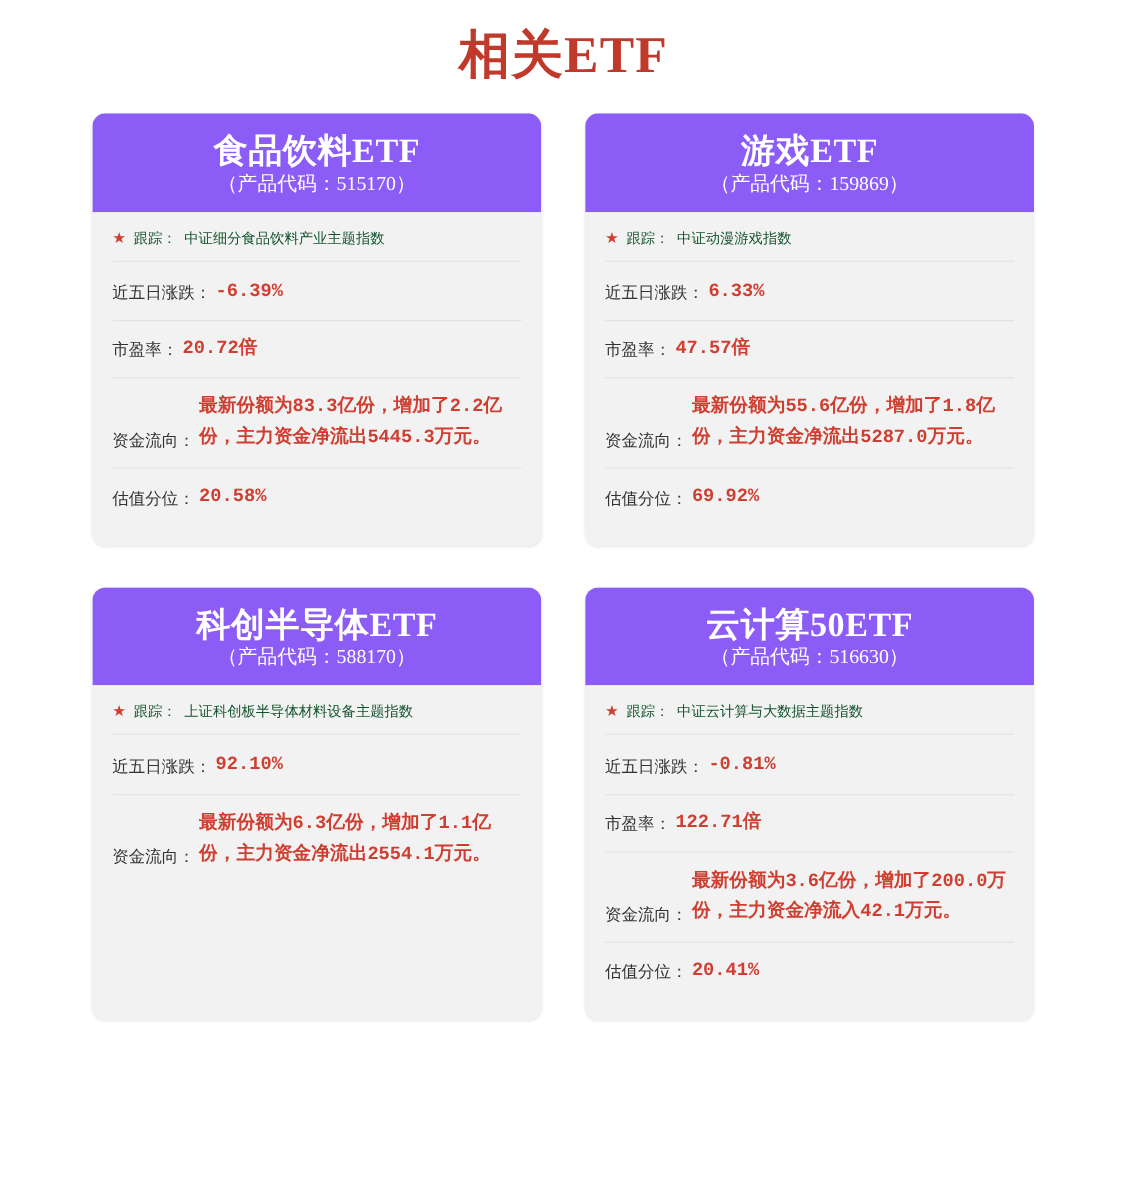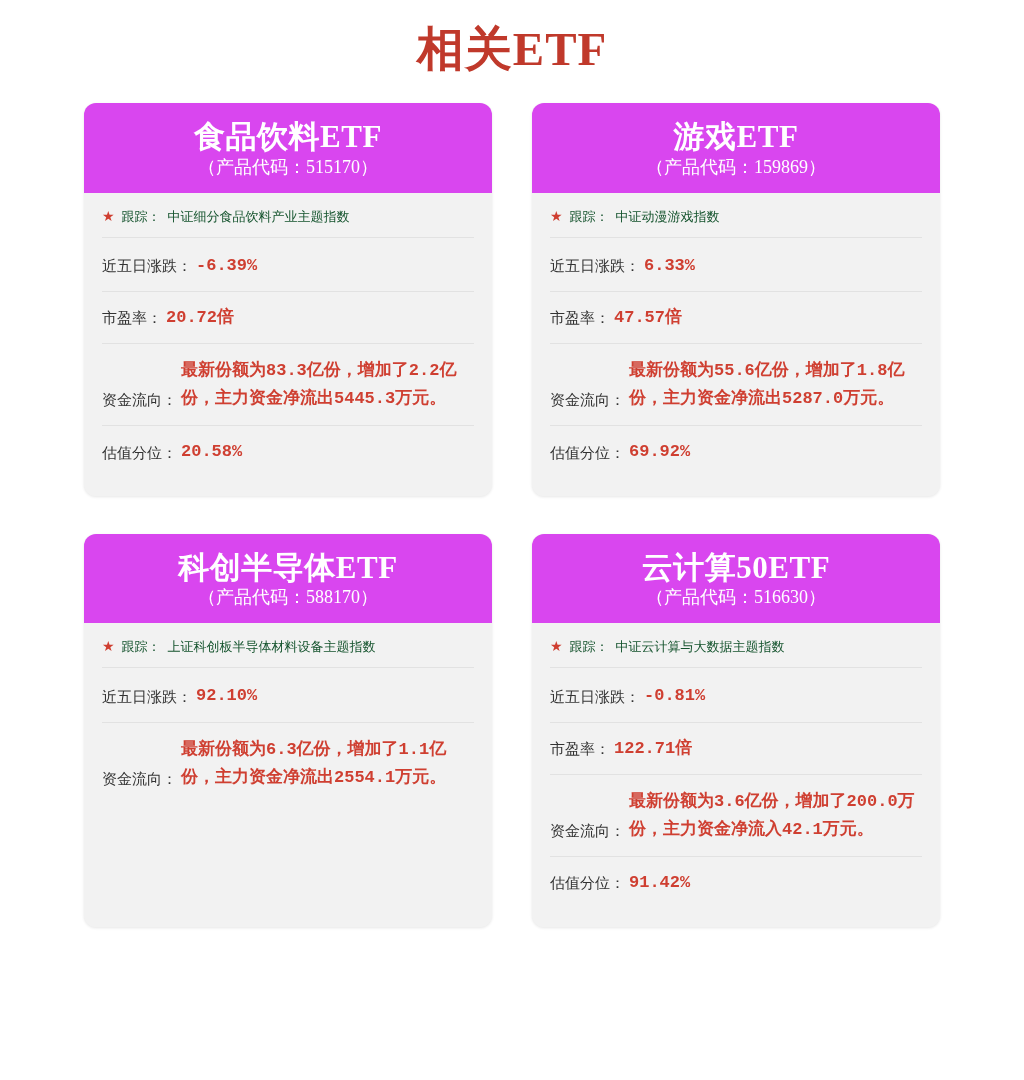--- a/index.html
+++ b/index.html
@@ -36,21 +36,21 @@
   .card {
     width: 408px;
     border-radius: 12px;
     overflow: hidden;
     background: #f2f2f2;
     box-shadow: 0 1px 3px rgba(0,0,0,0.10);
     display: flex;
     flex-direction: column;
   }
   .card-head {
-    background: #d946ef;
+    background: #8b5cf6;
     padding: 16px 10px 14px 10px;
     text-align: center;
   }
   .card-name {
     color: #ffffff;
     font-size: 31px;
     font-weight: bold;
     font-family: "Liberation Serif", serif;
     line-height: 1.15;
     letter-spacing: 0.5px;
@@ -219,19 +219,19 @@
         <div class="metric">
           <span class="metric-label">市盈率：</span>
           <span class="metric-value">122.71倍</span>
         </div>
         <div class="metric">
           <span class="metric-label">资金流向：</span>
           <span class="metric-value flow">最新份额为3.6亿份，增加了200.0万份，主力资金净流入42.1万元。</span>
         </div>
         <div class="metric">
           <span class="metric-label">估值分位：</span>
-          <span class="metric-value">91.42%</span>
+          <span class="metric-value">20.41%</span>
         </div>
       </div>
     </div>
 
   </div>
 </div>
 
 </body></html>

